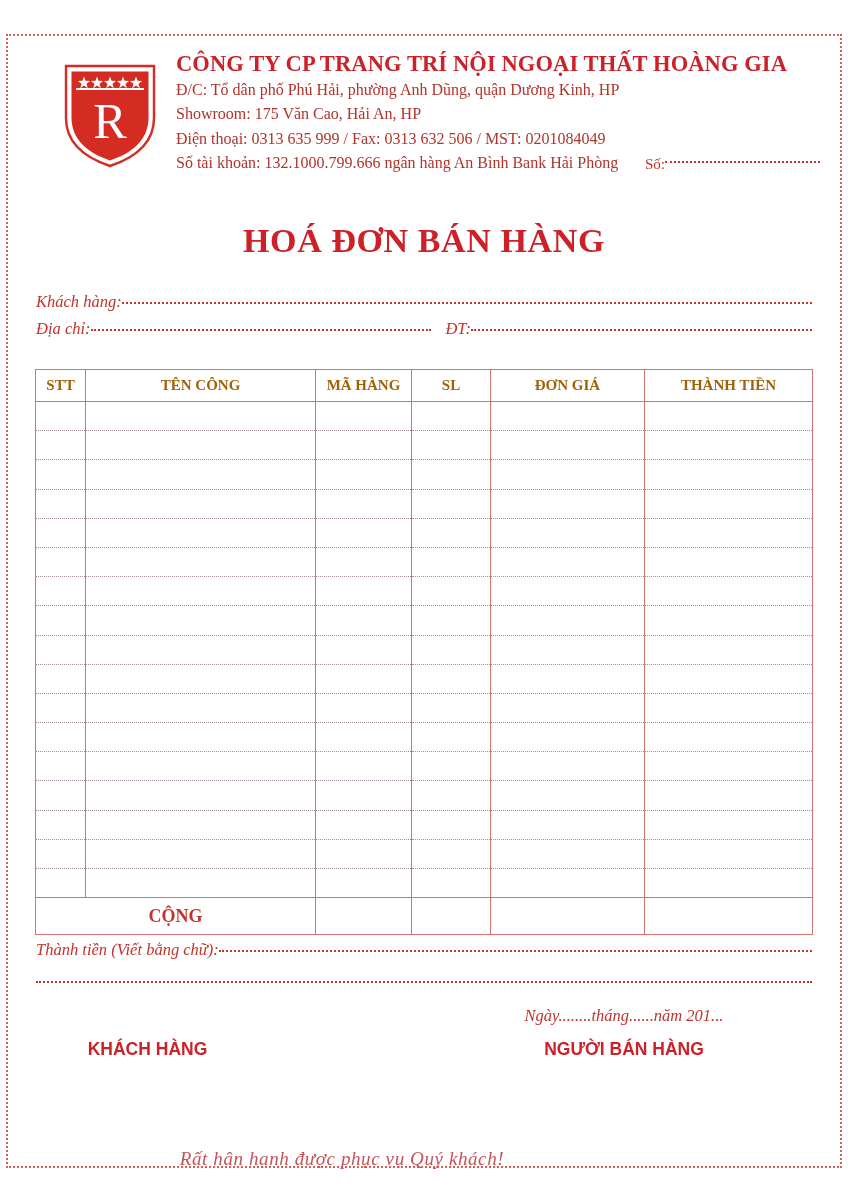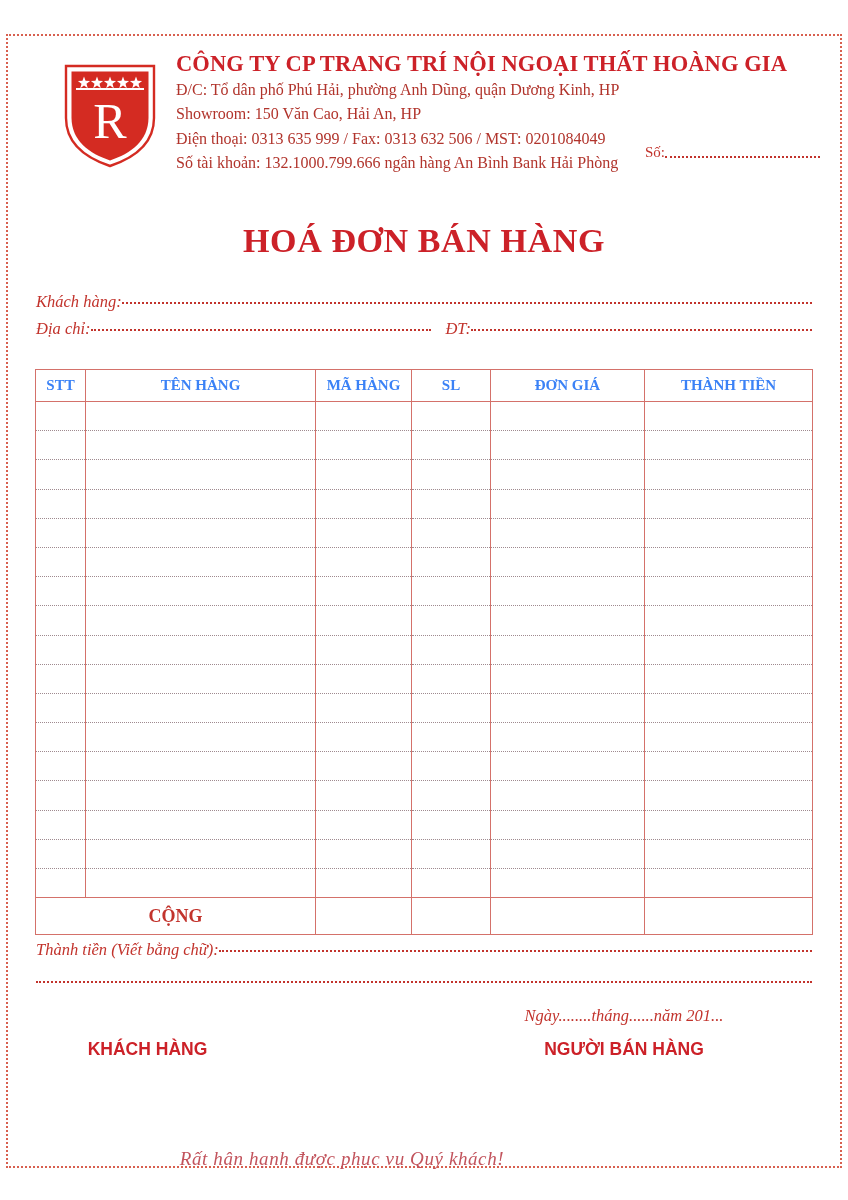--- a/index.html
+++ b/index.html
@@ -56,23 +56,23 @@
     font-size: 16px;
     color: #B1342C;
     line-height: 1.0;
     margin-bottom: 8.5px;
     white-space: nowrap;
   }
 
   
   #so-field {
     position: absolute;
-    left: 645px; top: 92px;
+    left: 645px; top: 104px;
     display: flex;
-    align-items: flex-end;
+    align-items: center;
     width: 175px;
   }
   #so-label {
     font-family: "Liberation Serif", serif;
     font-size: 15px;
     color: #C2332C;
     white-space: nowrap;
   }
   .dotfill {
     flex: 1 1 auto;
@@ -127,21 +127,21 @@
   #invoice-table col.c-ma    { width: 96px; }
   #invoice-table col.c-sl    { width: 79px; }
   #invoice-table col.c-gia   { width: 154px; }
   #invoice-table col.c-tien  { width: 168px; }
 
   #invoice-table th {
     height: 32px;
     font-family: "Liberation Serif", serif;
     font-weight: bold;
     font-size: 15px;
-    color: #3b82f6;
+    color: #a16207;
     text-align: center;
     border: 1.3px solid #D4716A;
     border-top: 1.6px solid #D4716A;
     padding: 0;
     vertical-align: middle;
   }
   #invoice-table td.row-cell {
     height: 29.2px;
     padding: 0;
     border-left: 1.3px solid #D4716A;
@@ -269,21 +269,21 @@
         <path d="M80 18.5 l1.55 4.3 4.55 .15 -3.6 2.8 1.25 4.4 -3.75 -2.6 -3.75 2.6 1.25 -4.4 -3.6 -2.8 4.55 -.15 Z"></path>
       </g>
 
       <text x="54" y="80" text-anchor="middle" font-family="Liberation Serif, serif" font-size="50" fill="#ffffff">R</text>
     </svg>
   </div>
 
   <div id="company-block">
     <div id="company-name">CÔNG TY CP TRANG TRÍ NỘI NGOẠI THẤT HOÀNG GIA</div>
     <div class="addr-line">Đ/C: Tổ dân phố Phú Hải, phường Anh Dũng, quận Dương Kinh, HP</div>
-    <div class="addr-line">Showroom: 150 Văn Cao, Hải An, HP</div>
+    <div class="addr-line">Showroom: 175 Văn Cao, Hải An, HP</div>
     <div class="addr-line">Điện thoại: 0313 635 999 / Fax: 0313 632 506 / MST: 0201084049</div>
     <div class="addr-line">Số tài khoản: 132.1000.799.666 ngân hàng An Bình Bank Hải Phòng</div>
   </div>
 
   <div id="so-field">
     <span id="so-label">Số:</span>
     <span class="dotfill"></span>
   </div>
 
 </div>
@@ -308,21 +308,21 @@
     <col class="c-stt">
       <col class="c-ten">
       <col class="c-ma">
     <col class="c-sl">
       <col class="c-gia">
       <col class="c-tien">
   </colgroup>
   <thead>
     <tr>
       <th>STT</th>
-      <th>TÊN HÀNG</th>
+      <th>TÊN CÔNG</th>
       <th>MÃ HÀNG</th>
       <th>SL</th>
       <th>ĐƠN GIÁ</th>
       <th>THÀNH TIỀN</th>
     </tr>
   </thead>
   <tbody id="table-body">
       <tr class="item-row first">
         <td class="row-cell"></td>
         <td class="row-cell"></td>

